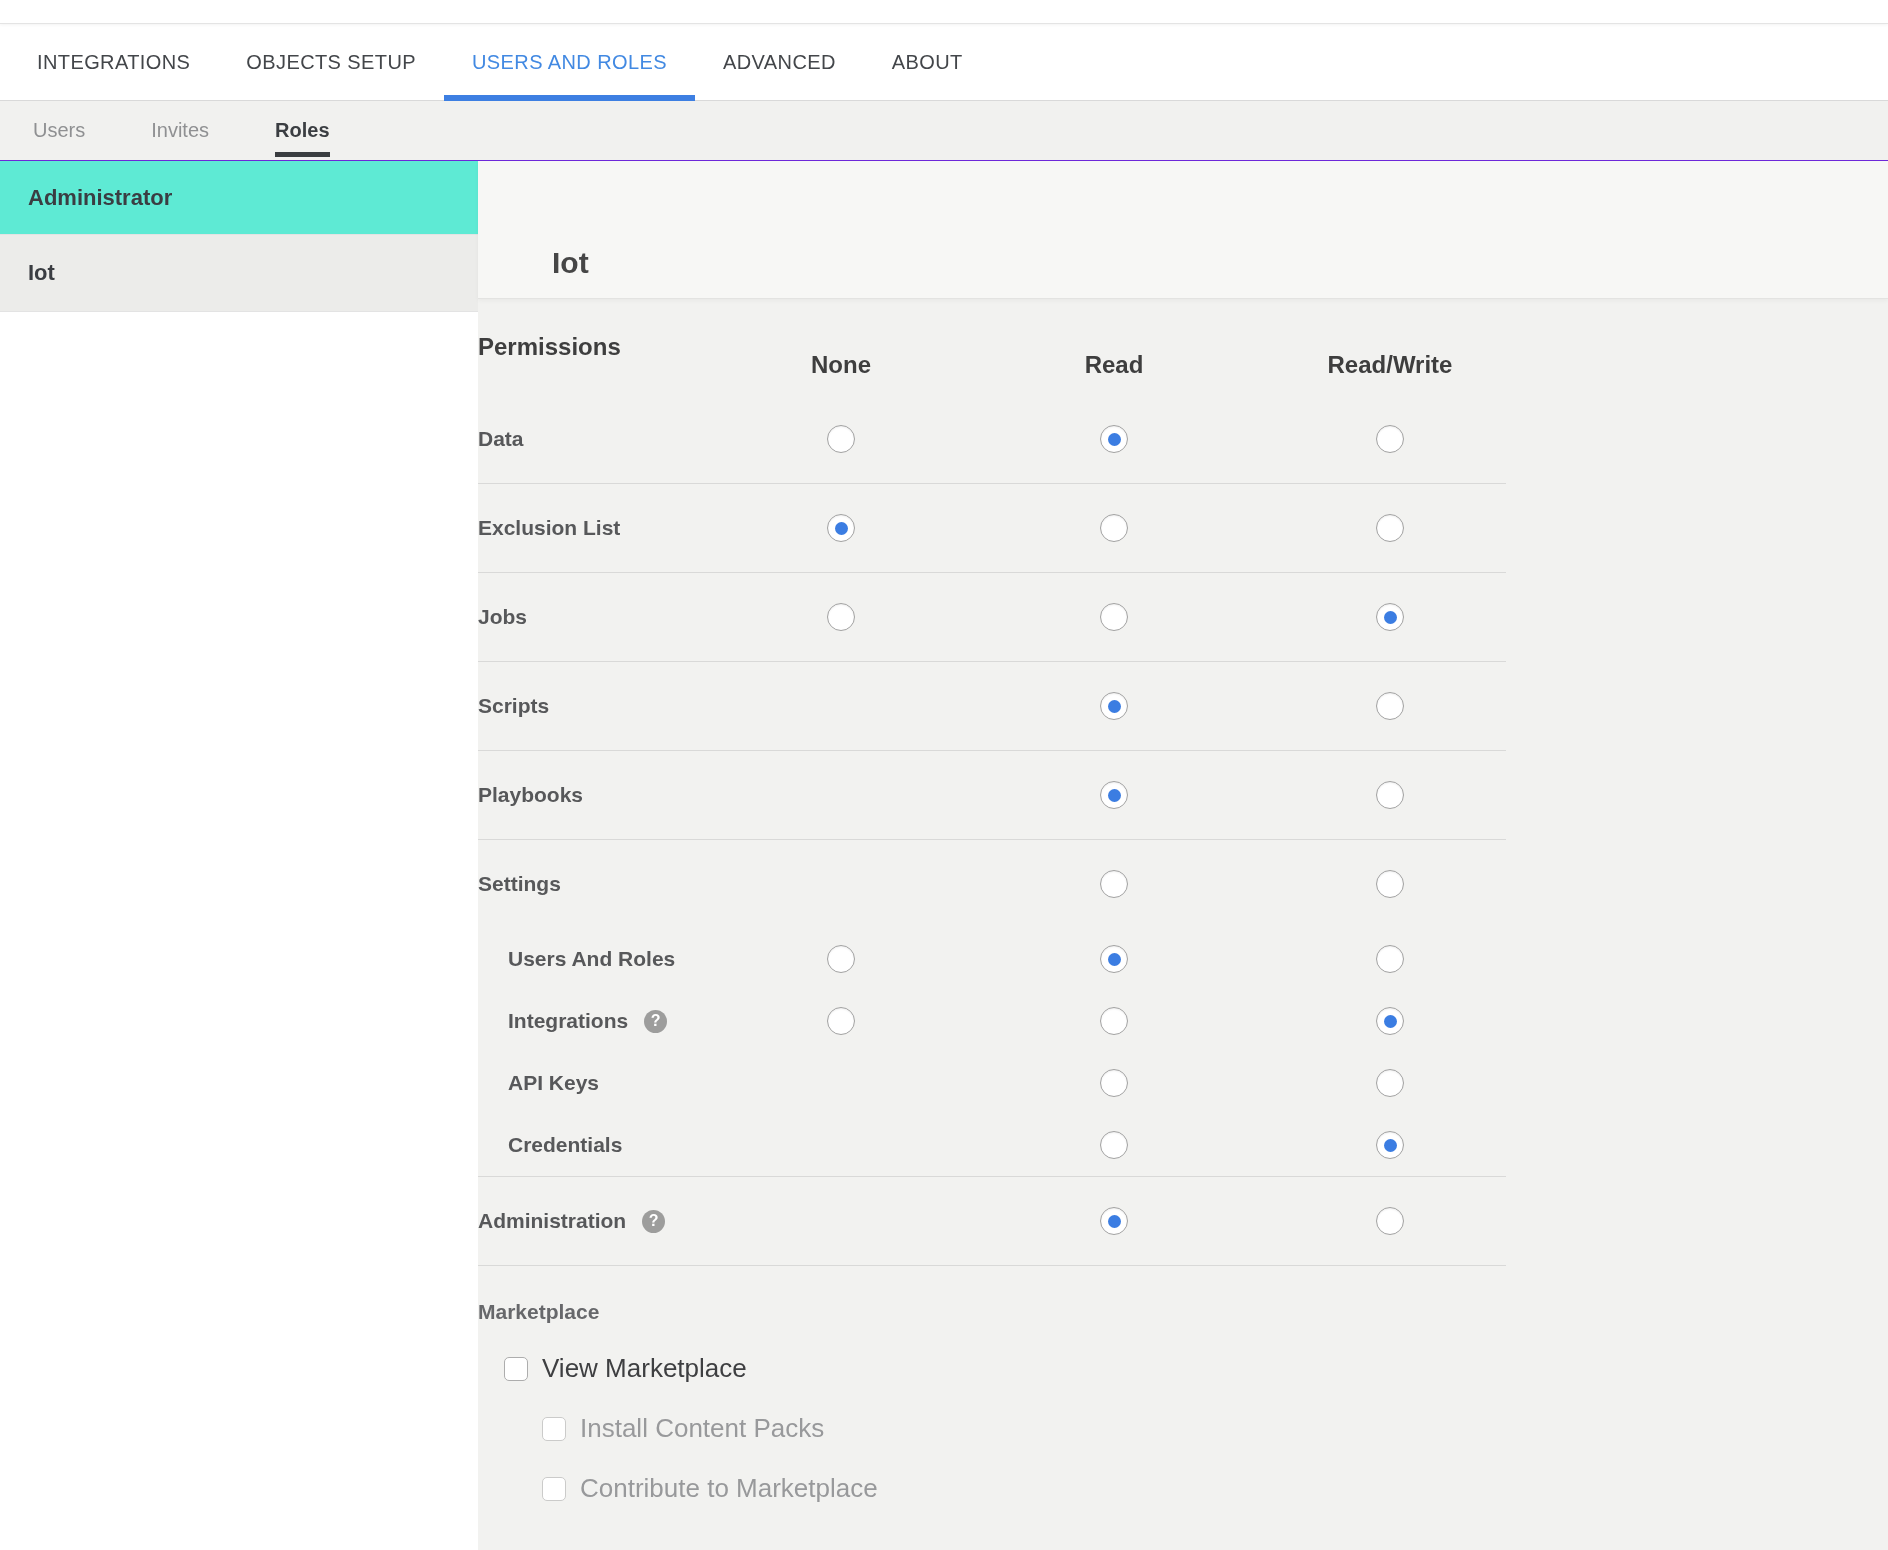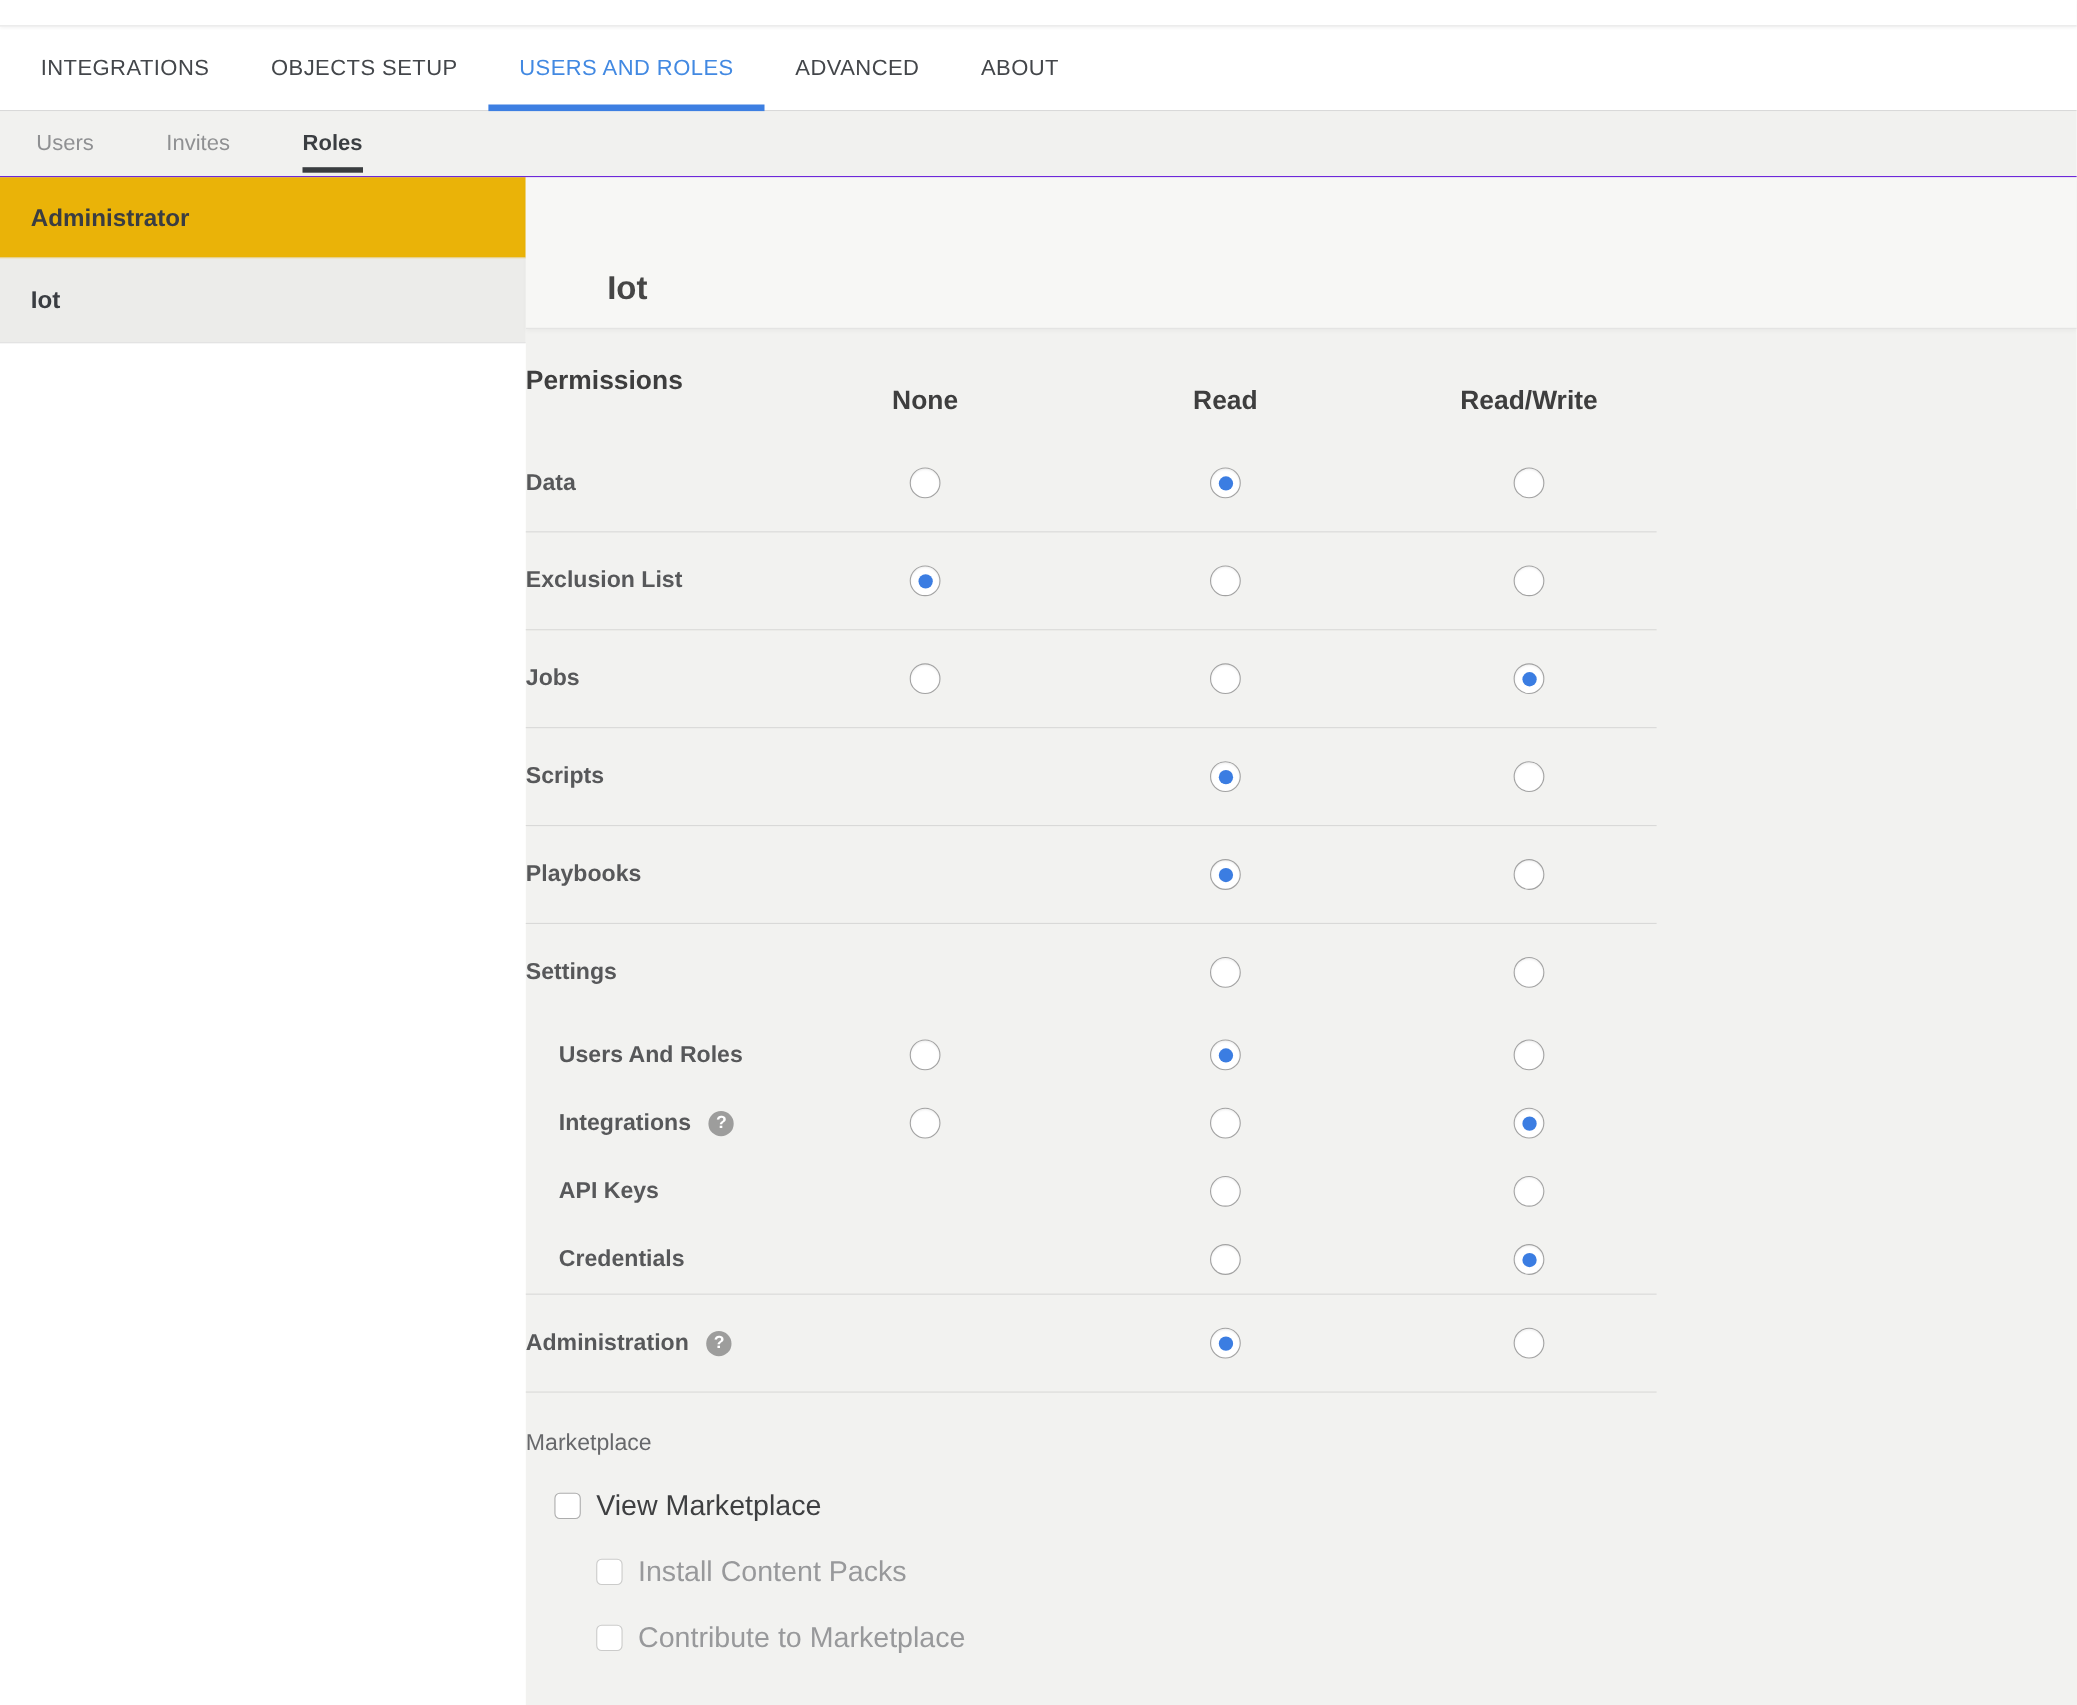--- a/index.html
+++ b/index.html
@@ -14,21 +14,21 @@
   .tab{position:relative;display:flex;align-items:center;padding:0 28px;font-size:20px;letter-spacing:.4px;color:#43464a;cursor:pointer;white-space:nowrap;}
   .tab.active{color:#4289e2;}
   .tab.active::after{content:"";position:absolute;left:0;right:0;bottom:-1px;height:6px;background:#3d7fe2;}
   .subtab-bar{height:59px;background:#f1f1ef;border-bottom:1px solid #6d28d9;display:flex;align-items:stretch;position:relative;z-index:3;}
   .subtab{position:relative;display:flex;align-items:center;padding:0 33px;font-size:20px;color:#8f9092;cursor:pointer;white-space:nowrap;}
   .subtab.active{color:#3b3e42;font-weight:700;text-align:center;}
   .subtab .ul{position:absolute;left:33px;right:33px;bottom:3px;height:5px;background:#3a3d40;}
   
   .app-body{display:flex;height:1389px;}
   .sidebar{width:478px;flex:none;background:#ffffff;}
-  .side-item{height:73px;display:flex;align-items:center;padding-left:28px;font-size:22px;font-weight:700;color:#3a3d42;border-bottom:1px solid #e3e3e3;cursor:pointer;background:#eab308;}
+  .side-item{height:73px;display:flex;align-items:center;padding-left:28px;font-size:22px;font-weight:700;color:#3a3d42;border-bottom:1px solid #e3e3e3;cursor:pointer;background:#5eead4;}
   .side-item.selected{background:#ececea;height:76px;}
   .main{flex:1;background:#f2f2f0;display:flex;flex-direction:column;min-width:0;}
   .main-header{height:117px;flex:none;background:#f7f7f5;border-bottom:1px solid #e3e3e1;box-shadow:0 2px 4px rgba(0,0,0,.04);display:flex;align-items:flex-end;padding:0 0 20px 74px;}
   .page-title{font-size:30px;font-weight:700;color:#464646;line-height:1;}
   .content{}
   
   .perm-table{width:1028px;}
   .grid-row{display:grid;grid-template-columns:250px 226px 320px 232px;align-items:center;}
   .header-row{height:96px;}
   .col-header{font-size:24px;font-weight:700;color:#3e3e3e;}
@@ -37,21 +37,21 @@
   .perm-row.sub{height:62px;}
   .perm-row.divider, .header-after{border-bottom:1px solid #d9d9d8;}
   .row-label{font-size:21px;font-weight:700;color:#57585a;display:flex;align-items:center;}
   .perm-row.sub .row-label{padding-left:30px;}
   .cell{justify-self:center;}
   .help-icon{width:23px;height:23px;border-radius:50%;background:#9d9d9c;color:#ffffff;font-size:16px;font-weight:700;display:inline-flex;align-items:center;justify-content:center;margin-left:16px;flex:none;}
   .radio{width:28px;height:28px;border-radius:50%;background:#ffffff;border:1px solid #a2a2a2;box-shadow:inset 0 1px 2px rgba(0,0,0,.07);display:flex;align-items:center;justify-content:center;cursor:pointer;box-sizing:border-box;}
   .radio .dot{display:none;width:13px;height:13px;border-radius:50%;background:#3b7de2;}
   .radio.on .dot{display:block;}
   
-  .mkt-label{margin-top:34px;font-size:21px;font-weight:400;color:#67686b;}
+  .mkt-label{margin-top:34px;font-size:21px;font-weight:700;color:#67686b;}
   .chk-row{display:flex;align-items:center;margin-top:29px;}
   .chk-row.ind-1{padding-left:26px;}
   .chk-row.ind-2{padding-left:64px;}
   .chk{width:24px;height:24px;border:1px solid #adadad;border-radius:5px;background:#ffffff;margin-right:14px;flex:none;box-sizing:border-box;cursor:pointer;}
   .chk-label{font-size:26px;color:#3e3f41;}
   .chk-row.disabled .chk{border-color:#cbcbca;}
   .chk-row.disabled .chk-label{color:#98999b;}
 </style>
 </head>
 <body>

